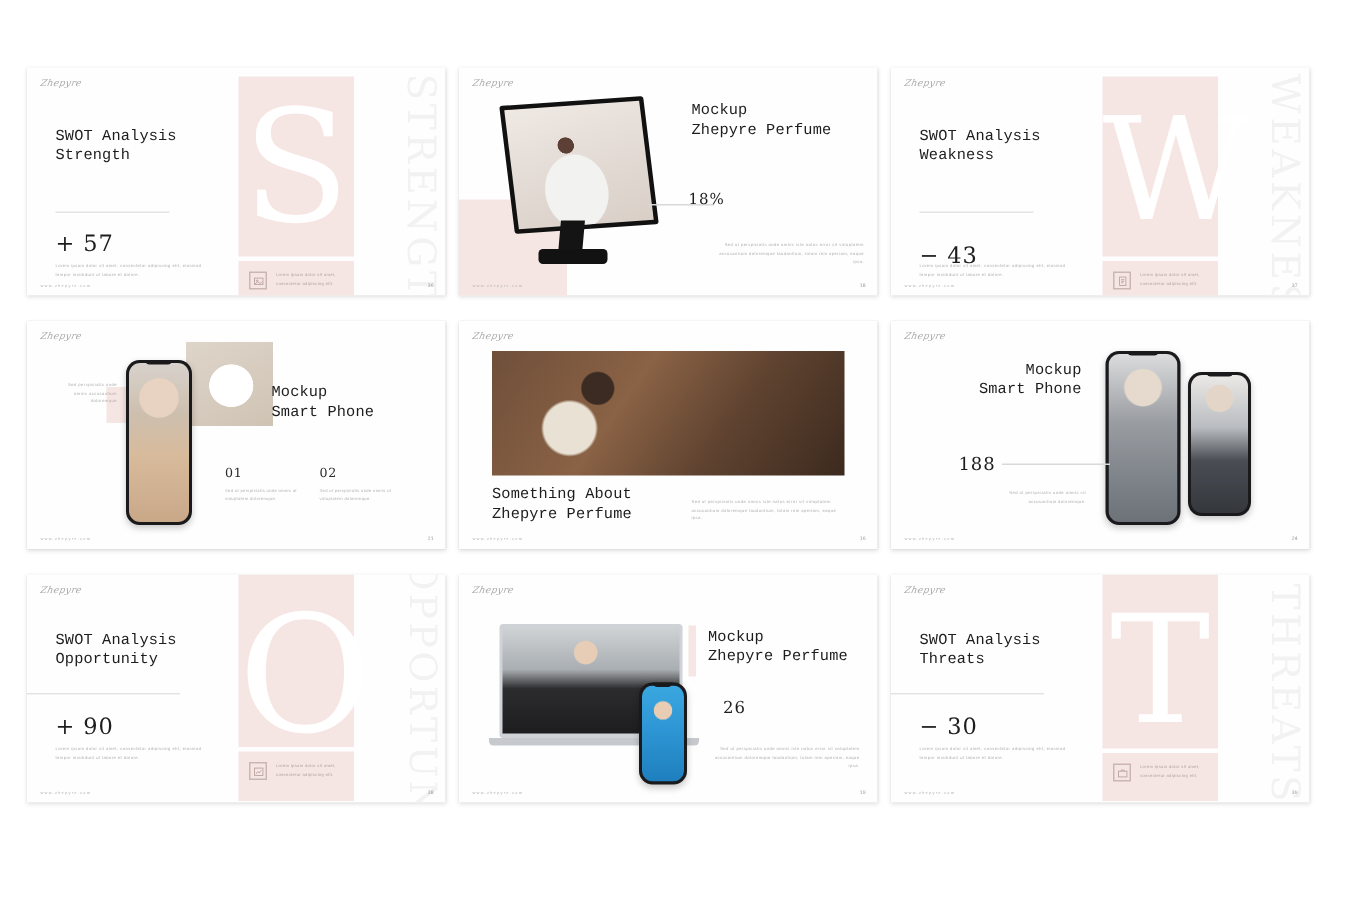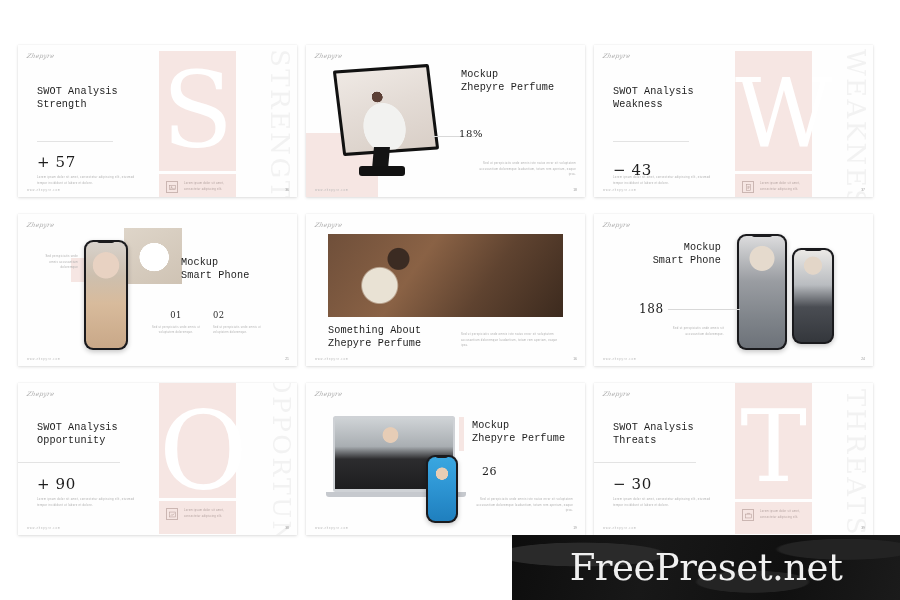--- a/index.html
+++ b/index.html
@@ -340,21 +340,21 @@
           <div class="phone-screen">
             <div class="photo ph-phone-knit" style="inset:0;"></div>
           </div>
         </div>
         <div class="body-txt" style="position:absolute; left:18px; top:40px; width:42px; text-align:right;">Sed perspiciatis unde omnis accusantium doloremque</div>
         <div class="logo">Zhepyre</div>
         <div class="title mock-title" style="position:absolute; left:163px; top:42px;">
           <div>Mockup</div>
           <div>Smart Phone</div>
         </div>
-        <div class="numcol" style="left:132px; top:96px; width:52px;text-align:center;">
+        <div class="numcol" style="left:132px; top:96px; width:52px;">
           <div class="numlabel">01</div>
           <div class="numtext">Sed ut perspiciatis unde omnis ut voluptatem doloremque.</div>
         </div>
         <div class="numcol" style="left:195px; top:96px; width:52px;">
           <div class="numlabel">02</div>
           <div class="numtext">Sed ut perspiciatis unde omnis ut voluptatem doloremque.</div>
         </div>
         <div class="footer-url">www.zhepyre.com</div>
         <div class="page-num">21</div>
       </div>
@@ -479,16 +479,13 @@
         <div class="rule" style="left:0; top:79px; width:102px;"></div>
         <div class="stat" style="position:absolute; left:19px; top:92px;">−  30</div>
         <div class="body-txt" style="position:absolute; left:19px; top:114px; width:108px;">Lorem ipsum dolor sit amet, consectetur adipiscing elit, eiusmod tempor incididunt ut labore et dolore.</div>
         <div class="footer-url">www.zhepyre.com</div>
         <div class="page-num">39</div>
       </div>
     </div>
 
   </div>
 
-  <div class="watermark">
-    <span>FreePreset.net</span>
-  </div>
 </div>
 
 </body></html>

